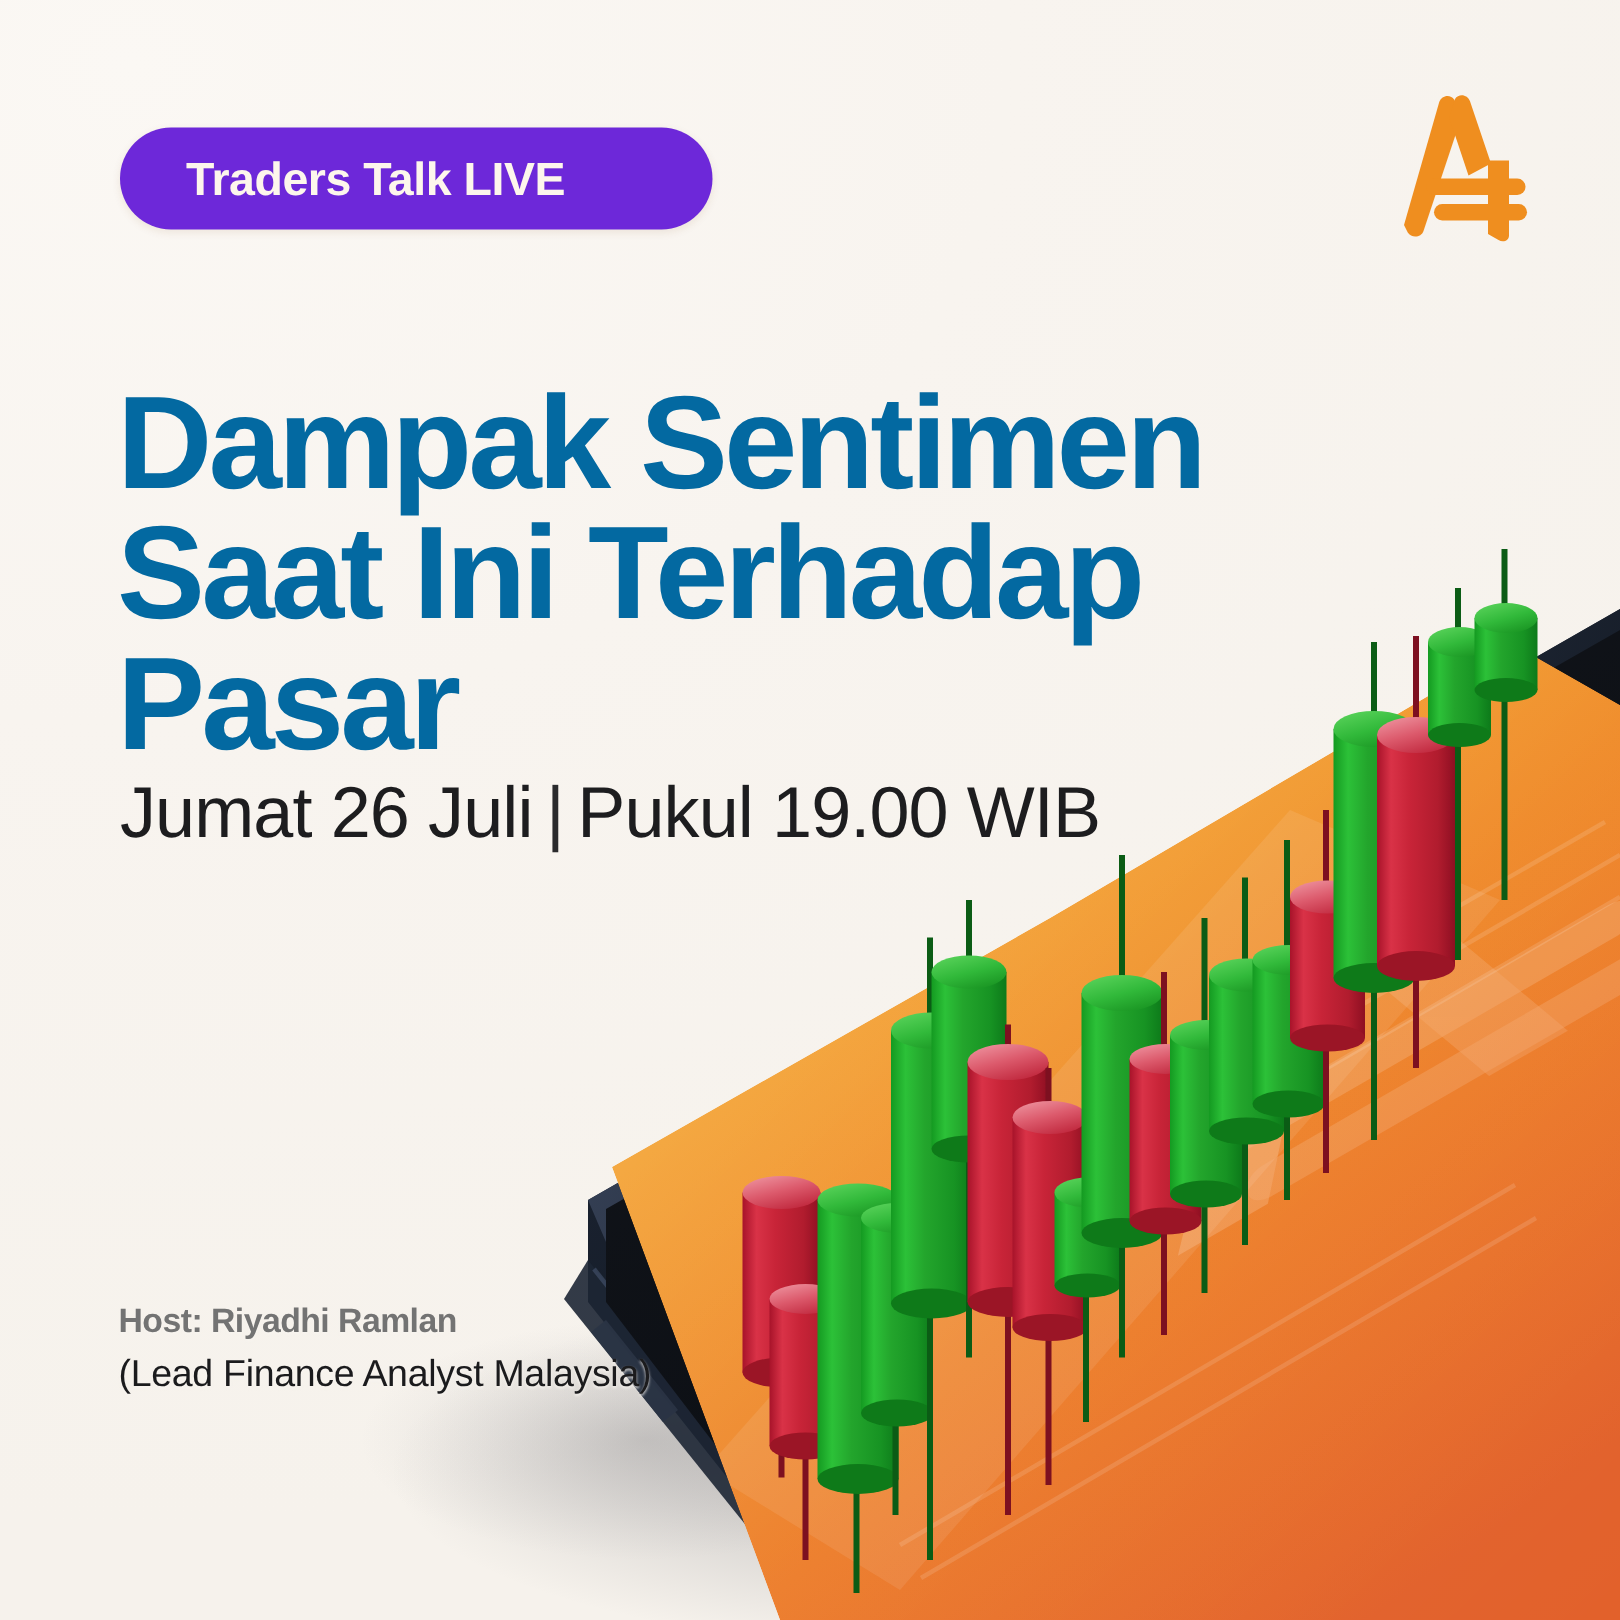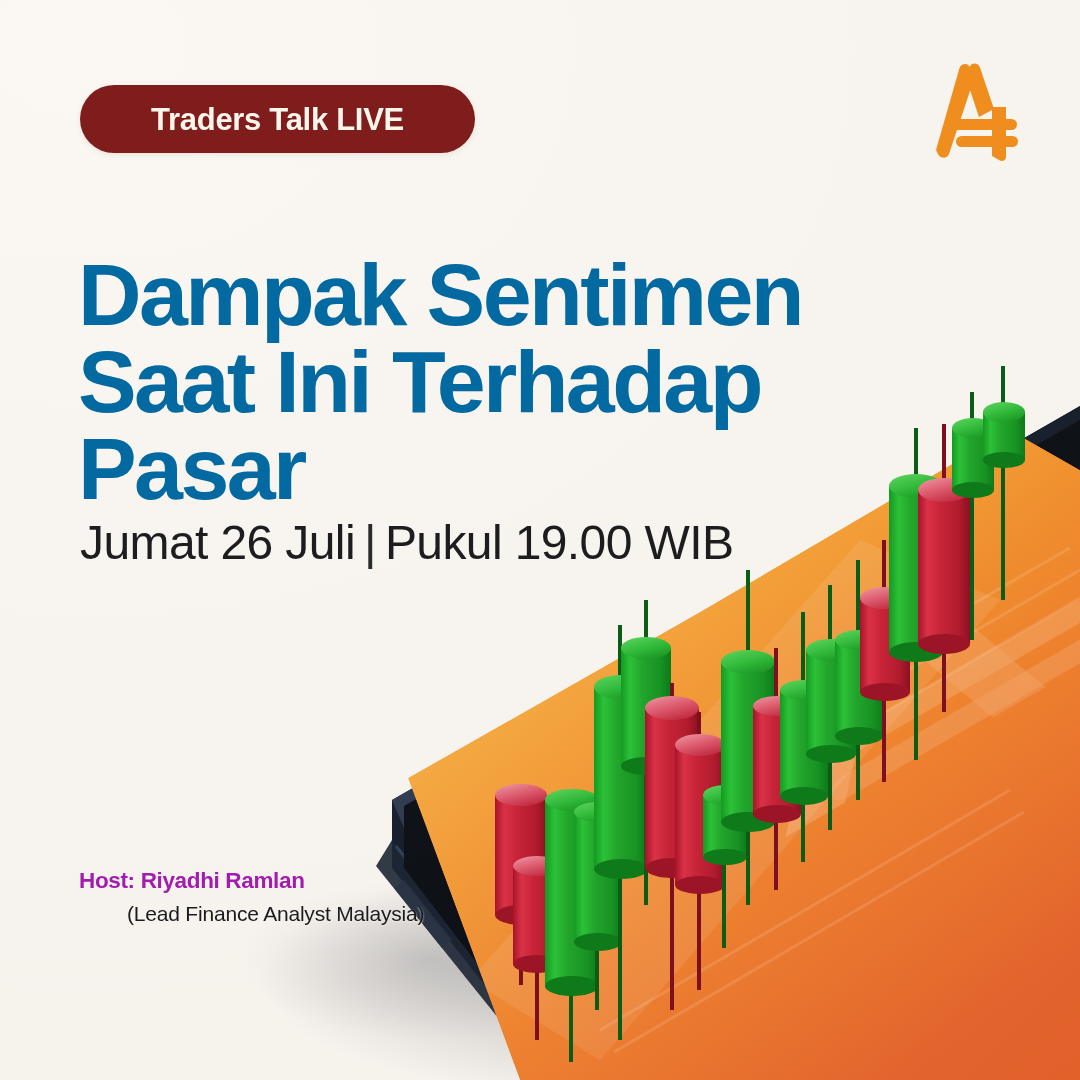--- a/index.html
+++ b/index.html
@@ -21,23 +21,23 @@
     background:
       radial-gradient(120% 90% at 8% 4%, #fbf8f4 0%, #f8f4ef 45%, #f6f2ec 100%);
     pointer-events:none;
   }
 
   
   .badge{
     position:absolute;left:80px;top:85px;
     height:68px;min-width:395px;
     box-sizing:border-box;
-    display:flex;align-items:center;justify-content:center;
+    display:flex;align-items:center;justify-content:flex-start;
     padding:0 44px;
-    background:#7f1d1d;
+    background:#6d28d9;
     border-radius:34px;
     box-shadow:0 2px 6px rgba(120,70,20,.10);
   }
   .badge-text{
     color:#fdf6ec;
     font-size:31px;
     font-weight:bold;
     letter-spacing:-0.3px;
     white-space:nowrap;
     line-height:1;
@@ -80,38 +80,37 @@
 
   
   .speakers{
     position:absolute;left:79px;top:866px;
     width:470px;
     z-index:6;
   }
   .sp-block{margin-bottom:26px;}
   .sp-block:last-child{margin-bottom:0;}
   .sp-name{
-    color:#a21caf;
+    color:#737373;
     font-size:22.5px;
     font-weight:bold;
     letter-spacing:-0.35px;
     line-height:1.32;
     white-space:nowrap;
     text-shadow:0 1px 2px rgba(248,245,240,.85);
   }
   .sp-role{
     color:#1b1b1d;
-    font-size:21px;
+    font-size:25px;
     font-weight:normal;
     letter-spacing:-0.2px;
     line-height:1.4;
     margin-top:3px;
     white-space:nowrap;
     text-shadow:0 1px 2px rgba(248,245,240,.85);
-    margin-left:48px;
   }
 
   
   .illu{
     position:absolute;left:0;top:0;width:1080px;height:1080px;
     pointer-events:none;
   }
   .illu svg{display:block;width:1080px;height:1080px;}
 </style>
 </head>

